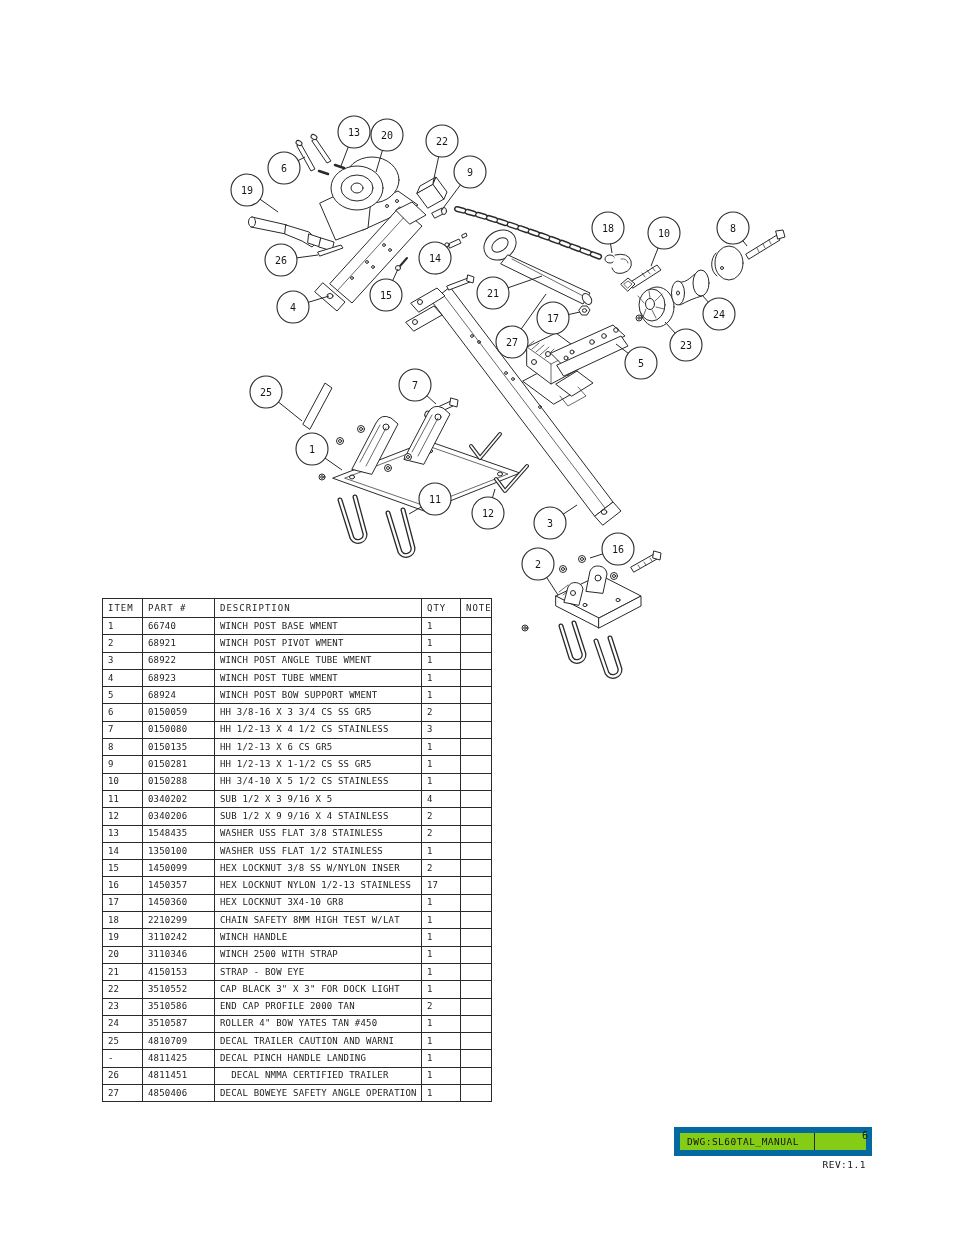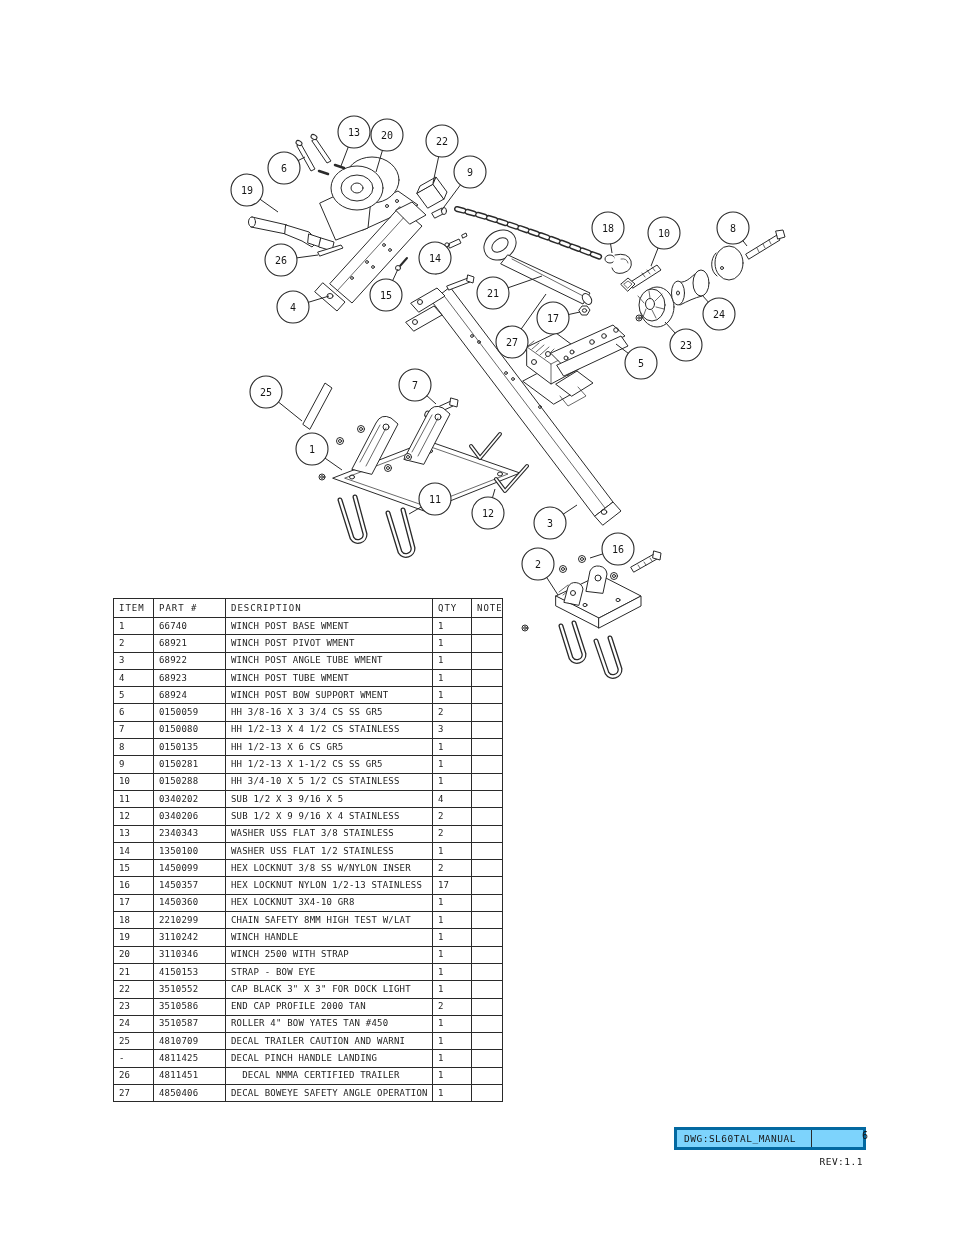--- a/index.html
+++ b/index.html
@@ -5,33 +5,33 @@
   html,body{margin:0;padding:0;background:#fff;}
   .page{position:relative;width:938px;height:1235px;background:#ffffff;overflow:hidden;
         font-family:"DejaVu Sans Mono",monospace;color:#161616;border-radius:12px;}
   svg.diagram{position:absolute;left:0;top:0;}
   .part{stroke:#2a2a2a;stroke-width:1;fill:none;stroke-linejoin:round;stroke-linecap:round;}
   .wf{fill:#ffffff;}
   .thin{stroke-width:.7;}
   [data-name="balloon-leader"]{stroke:#2a2a2a;stroke-width:1;}
   [data-name="balloon-circle"]{fill:#fff;stroke:#2a2a2a;stroke-width:1.1;}
   [data-name="balloon-number"]{font-family:"DejaVu Sans Mono",monospace;font-size:10px;fill:#161616;text-anchor:middle;}
-  table.parts{position:absolute;left:113px;top:598px;width:389px;border-collapse:collapse;table-layout:fixed;}
+  table.parts{position:absolute;left:102px;top:598px;width:389px;border-collapse:collapse;table-layout:fixed;}
   .parts th,.parts td{border:1px solid #2a2a2a;font-family:"DejaVu Sans Mono",monospace;
        font-size:9px;line-height:1;color:#1c1c1c;text-align:left;padding:0 0 0 5px;
        white-space:pre;overflow:hidden;font-weight:normal;}
   .parts th{height:18px;letter-spacing:1px;}
   .parts td{height:16.3px;letter-spacing:0.2px;}
   .parts col:nth-child(1){width:40px;}
   .parts col:nth-child(2){width:72px;}
   .parts col:nth-child(3){width:207px;}
   .parts col:nth-child(4){width:39px;}
   .parts col:nth-child(5){width:31px;}
   .titleblock{position:absolute;left:674px;top:1127px;width:186px;height:17px;
-       border:3px solid #0369a1;display:flex;background:#7dd3fc;}
+       border:6px solid #0369a1;display:flex;background:#84cc16;}
   .titleblock .tcell{font-size:9.5px;letter-spacing:0.5px;display:flex;align-items:center;padding-left:7px;height:100%;}
   .titleblock .tcell.dwg{width:131px;border-right:1px solid #2a2a2a;}
   .titleblock .tcell.rev{flex:1;margin-top:23px;}
   .pagenum{position:absolute;left:862px;top:1130px;font-size:10px;letter-spacing:0;}
 </style>
 </head>
 <body>
 
 <div class="page" data-name="manual-page">
 
@@ -465,21 +465,21 @@
         </tr>
         <tr data-name="table-row">
           <td data-name="table-cell">12</td>
           <td data-name="table-cell">0340206</td>
           <td data-name="table-cell">SUB 1/2 X 9 9/16 X 4 STAINLESS</td>
           <td data-name="table-cell">2</td>
           <td data-name="table-cell"></td>
         </tr>
         <tr data-name="table-row">
           <td data-name="table-cell">13</td>
-          <td data-name="table-cell">2340343</td>
+          <td data-name="table-cell">1548435</td>
           <td data-name="table-cell">WASHER USS FLAT 3/8 STAINLESS</td>
           <td data-name="table-cell">2</td>
           <td data-name="table-cell"></td>
         </tr>
         <tr data-name="table-row">
           <td data-name="table-cell">14</td>
           <td data-name="table-cell">1350100</td>
           <td data-name="table-cell">WASHER USS FLAT 1/2 STAINLESS</td>
           <td data-name="table-cell">1</td>
           <td data-name="table-cell"></td>

